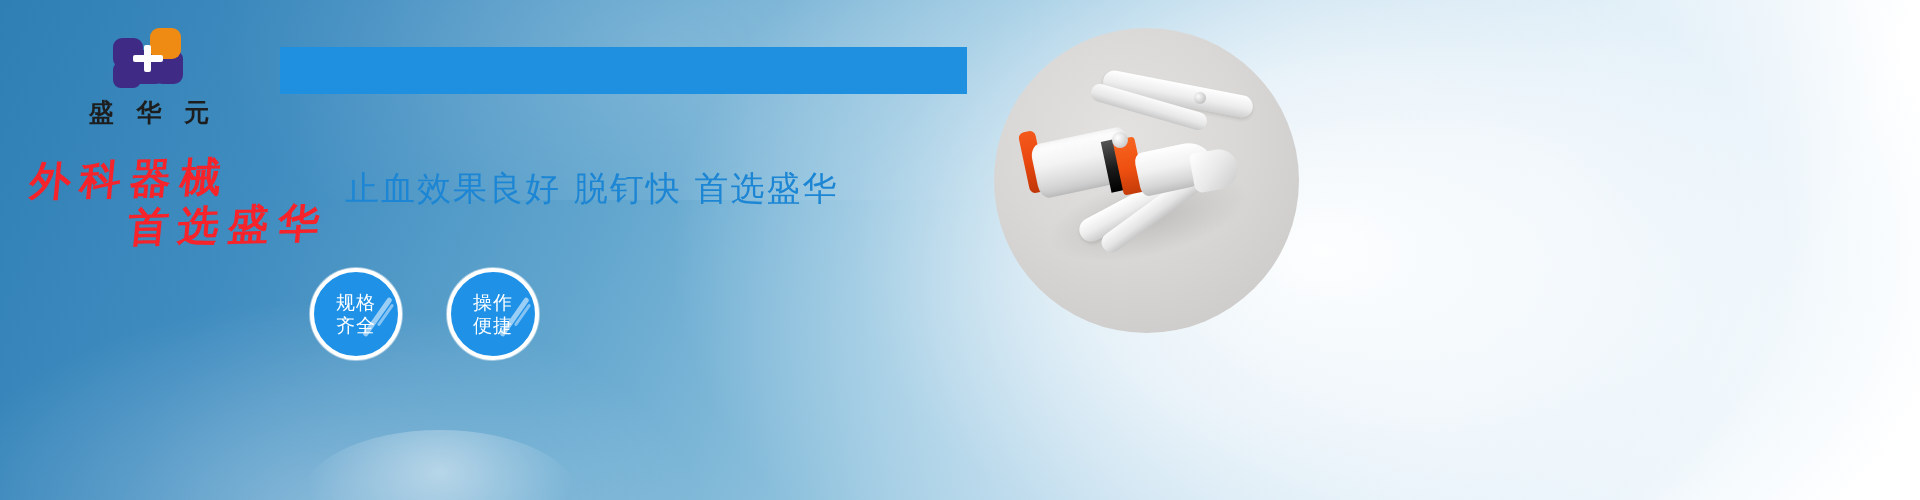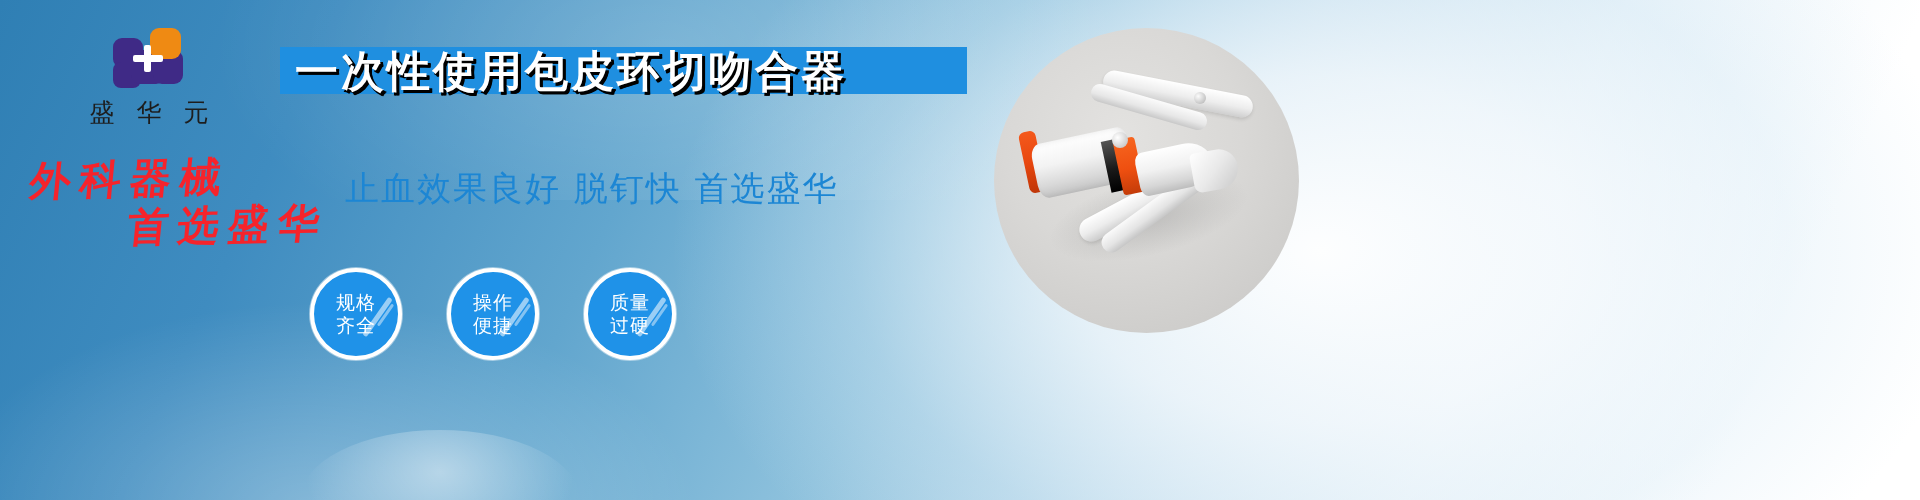--- a/index.html
+++ b/index.html
@@ -31,21 +31,21 @@
   .lg{position:absolute;border-radius:9px;}
   .lg-a{left:0px;  top:10px; width:30px;height:30px;background:#3f2a86;}
   .lg-b{left:18px; top:22px; width:34px;height:34px;background:#3f2a86;}
   .lg-c{left:0px;  top:34px; width:28px;height:26px;background:#3f2a86;border-radius:8px;}
   .lg-d{left:37px; top:0px;  width:31px;height:31px;background:#ef8a13;}
   .lg-e{left:40px; top:22px; width:30px;height:34px;background:#3f2a86;}
   .lg-cross-h{left:20px;top:27px;width:30px;height:7px;background:#ffffff;border-radius:2px;}
   .lg-cross-v{left:31px;top:17px;width:7px;height:27px;background:#ffffff;border-radius:2px;}
   .logo-text{
     margin-top:6px;color:#1d1d1d;font-size:25px;letter-spacing:7px;
-    font-weight:normal;text-indent:7px;
+    font-weight:bold;text-indent:7px;
     font-family:"DejaVu Serif","Liberation Serif",serif;
   }
 
   
   #title-bar{
     position:absolute;left:280px;top:47px;width:687px;height:47px;
     background:#1f8fe0;
   }
   #title-text{
     position:absolute;left:295px;top:43px;width:700px;height:58px;
@@ -196,21 +196,20 @@
       <span class="lg lg-b"></span>
       <span class="lg lg-e"></span>
       <span class="lg lg-d"></span>
       <span class="lg lg-cross-h"></span>
       <span class="lg lg-cross-v"></span>
     </div>
     <div class="logo-text">盛 华 元</div>
   </div>
 
   <div id="title-bar"></div>
-  <div id="title-text">一次性使用包皮环切吻合器</div>
 
   <div id="calli">
     <div class="c1">外科器械</div>
     <div class="c2">首选盛华</div>
   </div>
 
   <div id="subtitle">止血效果良好 脱钉快 首选盛华</div>
 
   <div id="badges">
 
@@ -225,28 +224,20 @@
 
     <div class="badge">
       <span class="shine"></span>
       <span class="shine2"></span>
       <span class="btxt">
         <span>操作</span><br>
         <span>便捷</span>
       </span>
     </div>
 
-    <div class="badge">
-      <span class="shine"></span>
-      <span class="shine2"></span>
-      <span class="btxt">
-        <span>质量</span><br>
-        <span>过硬</span>
-      </span>
-    </div>
 
 
   </div>
 
   <div id="product">
     <span class="prod-shadow"></span>
     <span class="phandle-top"></span>
     <span class="phandle-top2"></span>
     <span class="phandle-bot"></span>
     <span class="phandle-bot2"></span>

